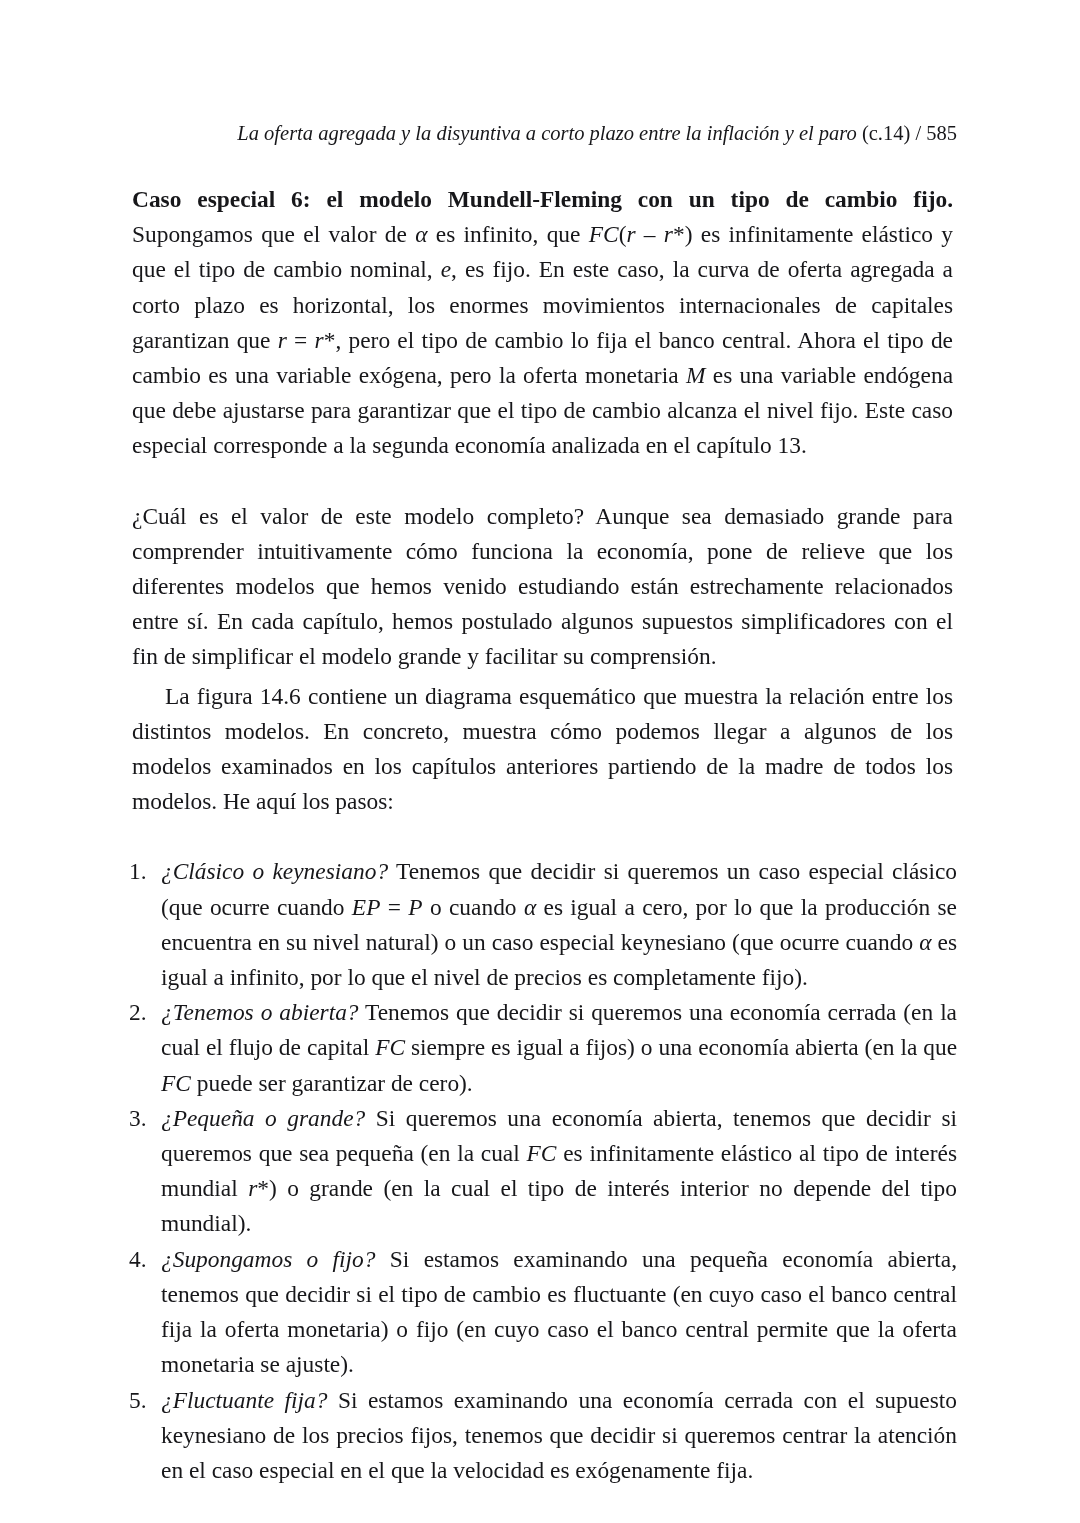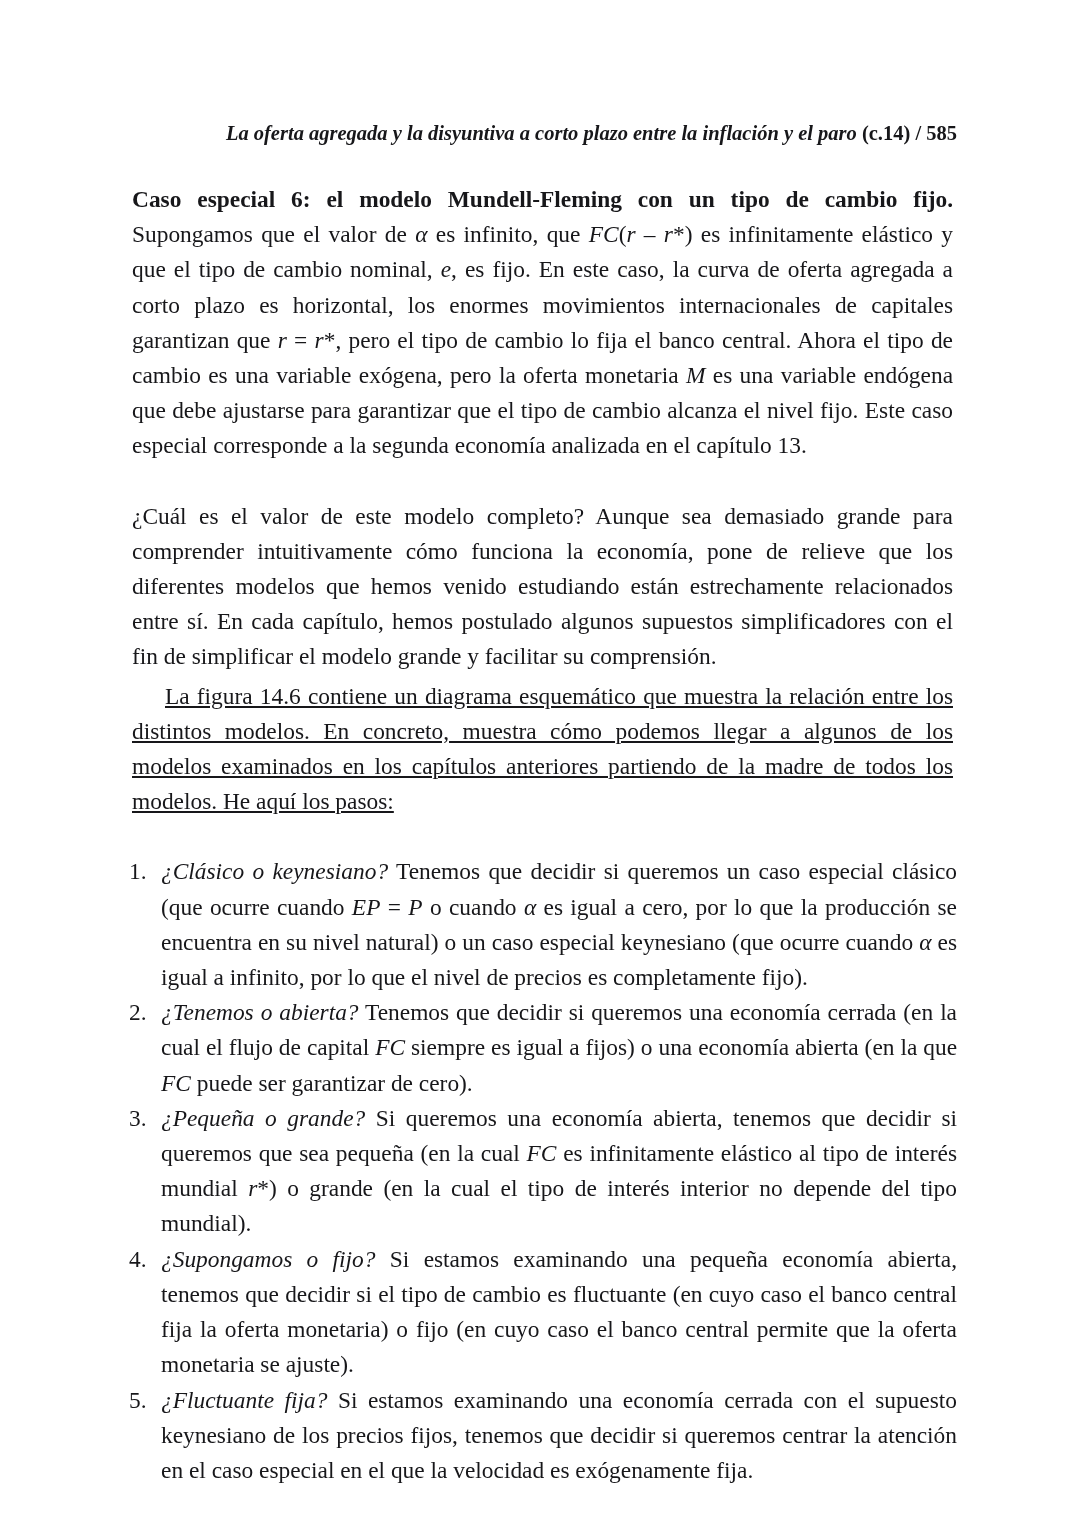--- a/index.html
+++ b/index.html
@@ -26,21 +26,20 @@
   
   .running-head {
     position: absolute;
     top: 120px;
     left: 128px;
     width: 829px;
     text-align: right;
     font-size: 20.5px;
     line-height: 26px;
     white-space: nowrap;
-    font-weight: bold;
   }
   .running-head .rh-title {
     font-style: italic;
   }
   .running-head .rh-ref {
     font-style: normal;
   }
 
   
   .column {
@@ -60,21 +59,20 @@
   }
 
   p.para.gap-before {
     margin-top: 35px;
   }
   p.para.tight {
     margin-top: 0;
   }
   p.para.indent {
     text-indent: 33px;
-    text-decoration: underline;
   }
   .mi { font-style: italic; }
   .bold { font-weight: bold; }
   .nb { white-space: nowrap; }
 
   
   ol.steps {
     margin: 35px 0 0 0;
     padding: 0;
     list-style: none;

